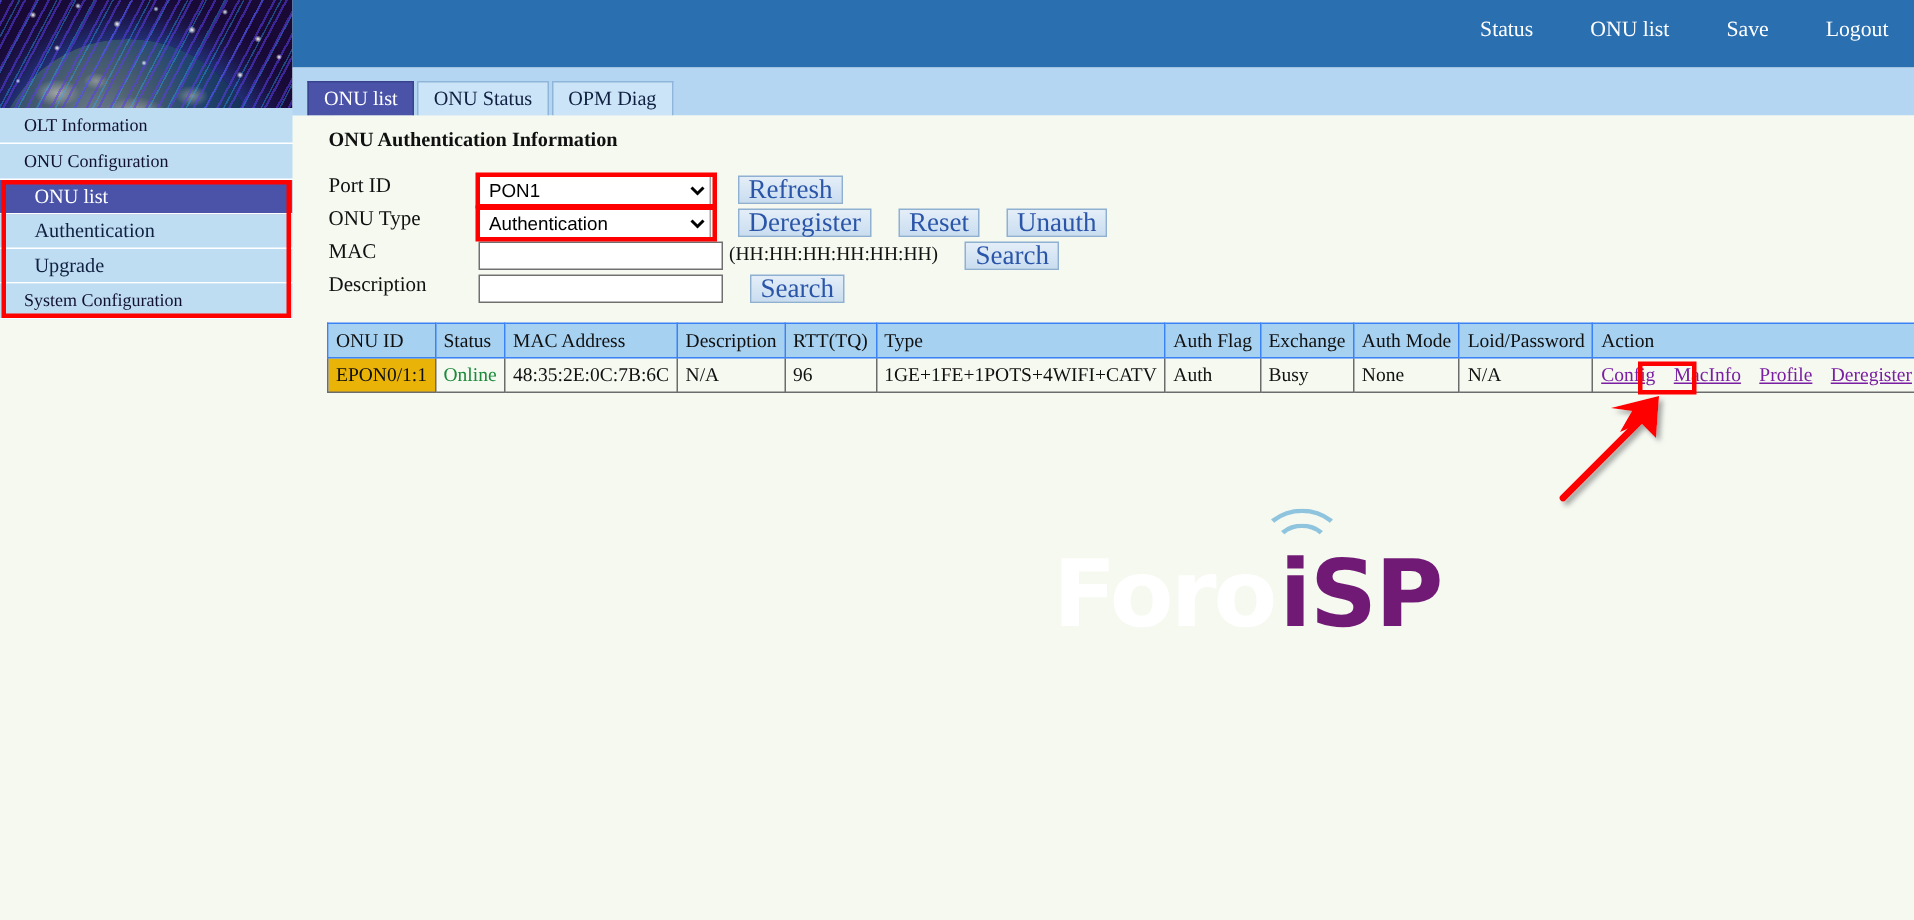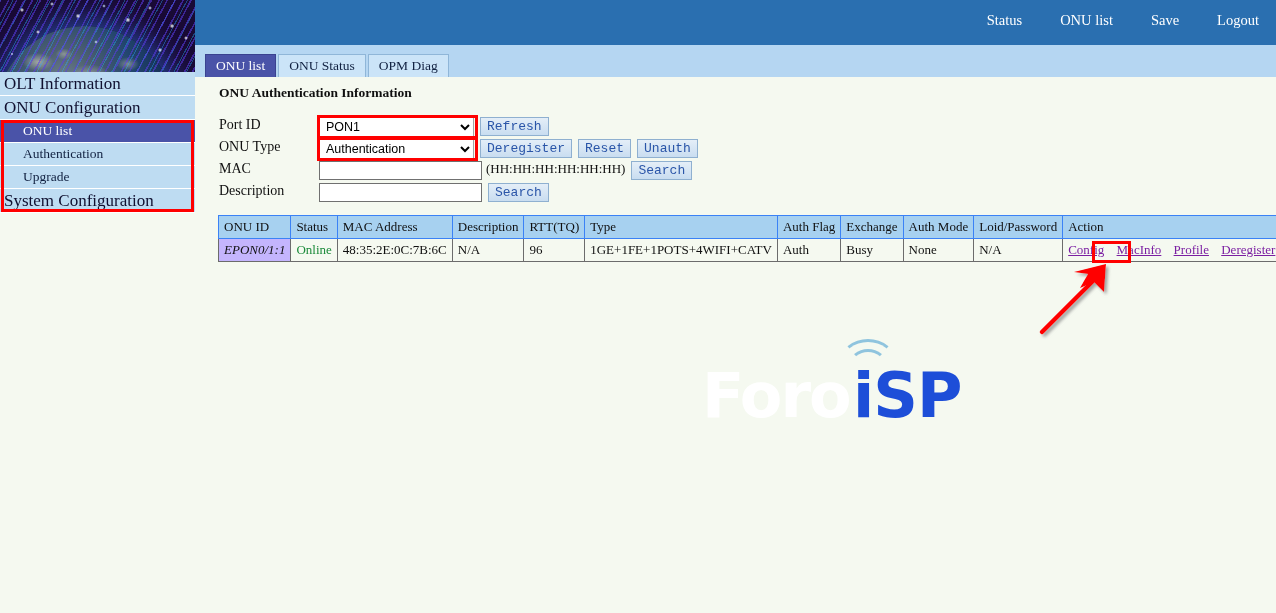--- a/index.html
+++ b/index.html
@@ -69,24 +69,24 @@
       radial-gradient(circle 1.8px at 96px 42px, #d9ecff 0%, rgba(255,255,255,0) 100%),
       radial-gradient(circle 2.2px at 160px 50px, #ffffff 0%, rgba(255,255,255,0) 100%),
       radial-gradient(circle 1.6px at 12px 54px, #cde4ff 0%, rgba(255,255,255,0) 100%),
       radial-gradient(circle 2px at 186px 38px, #ffffff 0%, rgba(255,255,255,0) 100%);
   }
 
   .menu-top {
     display: block;
     width: 223px; height: 24px;
     line-height: 23px;
-    padding-left: 4px;
+    padding-left: 16px;
     background: #bedcf2;
     color: #101030;
-    font-size: 17px;
+    font-size: 12px;
     border-bottom: 1px solid #ffffff;
     white-space: nowrap;
     cursor: pointer;
   }
   .menu-sub {
     display: block;
     width: 195px; height: 23px;
     line-height: 22px;
     padding-left: 23px;
     background: #bedcf2;
@@ -209,23 +209,23 @@
     border: 1px solid #707070;
     background: #ffffff;
     font-family: "Liberation Sans", sans-serif;
     font-size: 12.5px;
     padding-left: 2px;
   }
   .btn {
     height: 19px;
     line-height: 17px;
     padding: 0 6px;
-    margin-left: 6px;
-    font-family: Liberation Mono, monospace;
-    font-size: 13px;
+    margin-left: 18px;
+    font-family: Liberation Serif, serif;
+    font-size: 18px;
     color: #2a55a8;
     background: linear-gradient(#e4eef8, #c9ddf0);
     border: 1px solid #8fb0d0;
     white-space: nowrap;
     cursor: pointer;
   }
   .hint {
     font-size: 13px;
     color: #101010;
     margin-left: 4px;
@@ -258,22 +258,21 @@
     white-space: nowrap;
   }
   #datatable td {
     border: 1px solid #6c6c6c;
     padding: 3px 5px;
     color: #101010;
     white-space: nowrap;
     background: #f5f9f0;
   }
   #datatable td.idcell {
-    background: #c4b5fd;
-    font-style: italic;
+    background: #eab308;
   }
   #datatable td.status-online { color: #1b8a3a; }
   .act {
     color: #7b1fa2;
     text-decoration: underline;
     margin-right: 9px;
     cursor: pointer;
   }
   .act:last-child { margin-right: 0; }
   #profile-highlight {
@@ -302,21 +301,21 @@
     color: #ffffff;
     letter-spacing: -2px;
     line-height: 62px;
   }
   #watermark .wm-isp {
     position: absolute;
     left: 151px; top: 20px;
     font-family: "DejaVu Sans", sans-serif;
     font-size: 62px;
     font-weight: bold;
-    color: #1d4ed8;
+    color: #701a75;
     letter-spacing: -1px;
     line-height: 62px;
   }
   #watermark .wm-arc {
     position: absolute;
     border: 3px solid #8fc4de;
     border-color: #8fc4de transparent transparent transparent;
     border-radius: 50%;
   }
   #watermark .wm-arc1 { left: 138px; top: -6px; width: 56px; height: 46px; }

